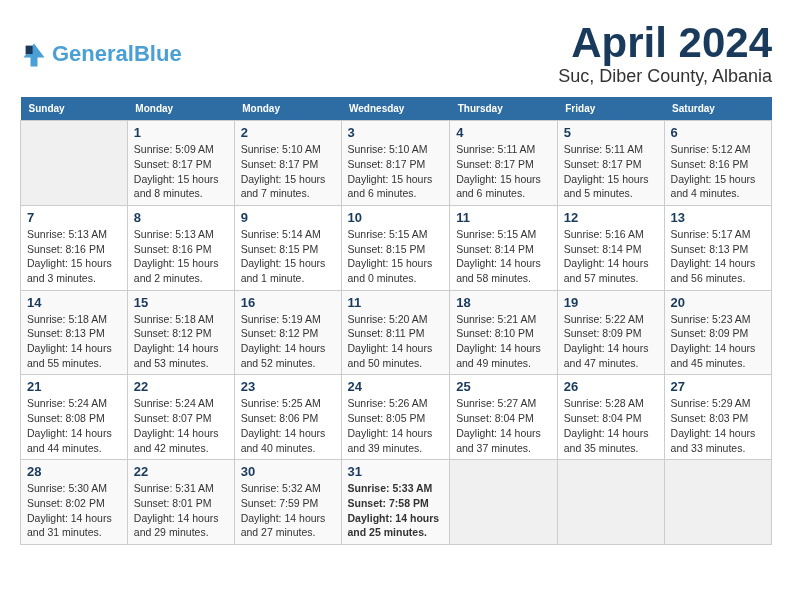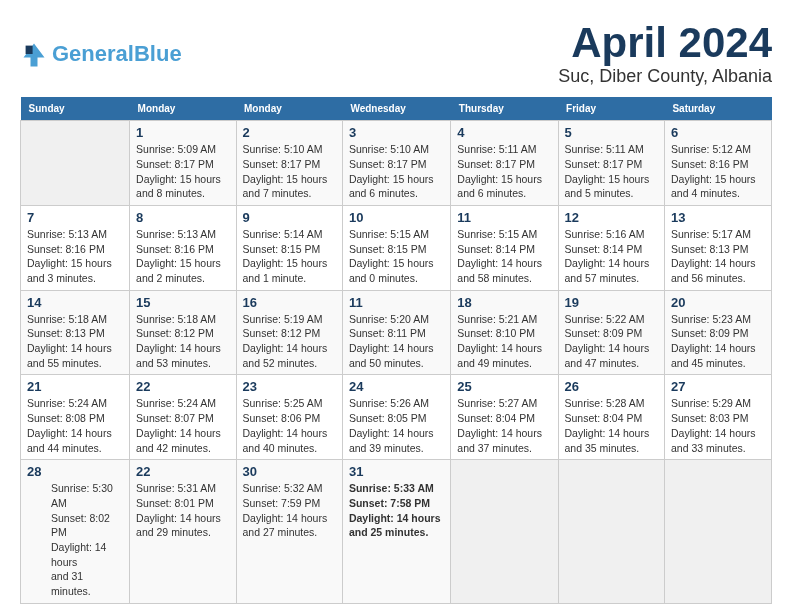--- a/index.html
+++ b/index.html
@@ -320,21 +320,21 @@
           <span class="day-number">27</span>
           <div class="day-info" style="white-space: pre-line;">Sunrise: 5:29 AM
 Sunset: 8:03 PM
 Daylight: 14 hours
 and 33 minutes.</div>
         </td>
       </tr>
       <tr>
         <td>
           <span class="day-number">28</span>
-          <div class="day-info" style="white-space: pre-line; margin-left: 24px;">Sunrise: 5:30 AM
+          <div class="day-info" style="white-space: pre-line;">Sunrise: 5:30 AM
 Sunset: 8:02 PM
 Daylight: 14 hours
 and 31 minutes.</div>
         </td>
         <td>
           <span class="day-number">22</span>
           <div class="day-info" style="white-space: pre-line;">Sunrise: 5:31 AM
 Sunset: 8:01 PM
 Daylight: 14 hours
 and 29 minutes.</div>

